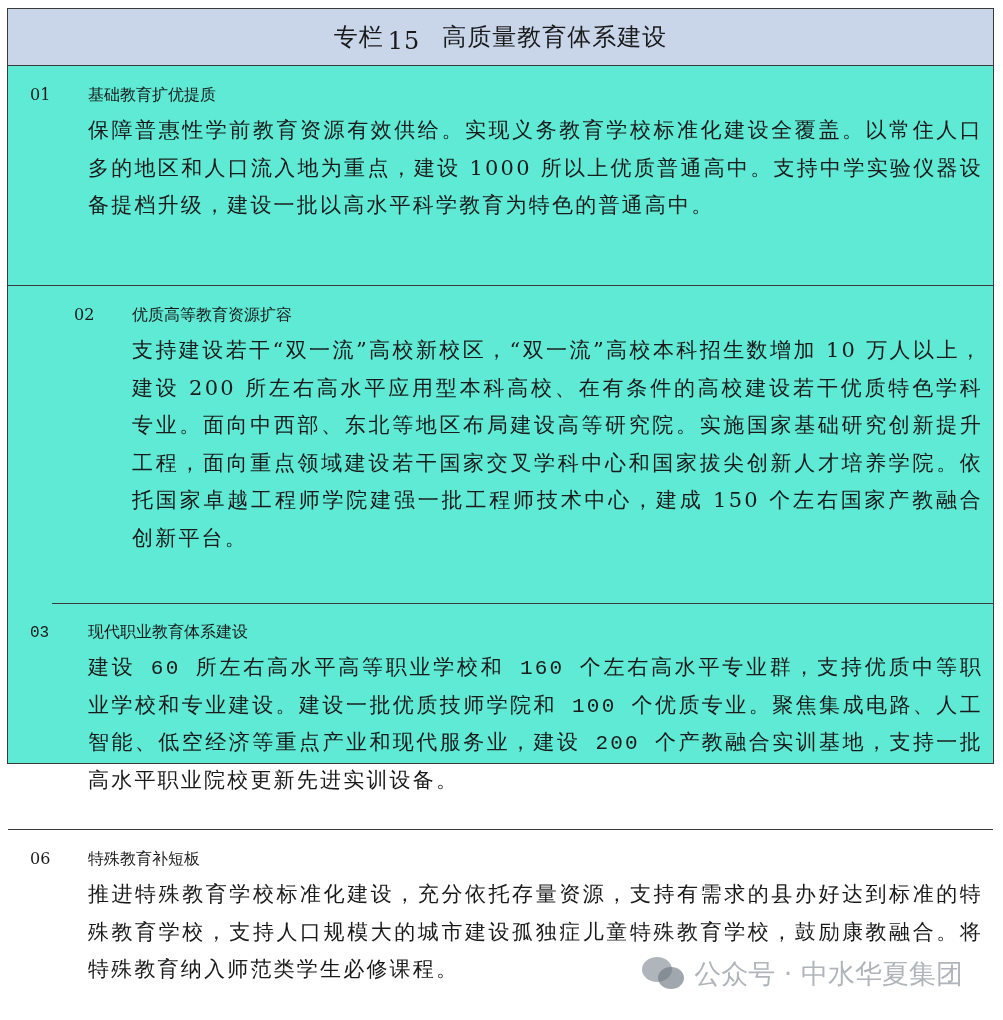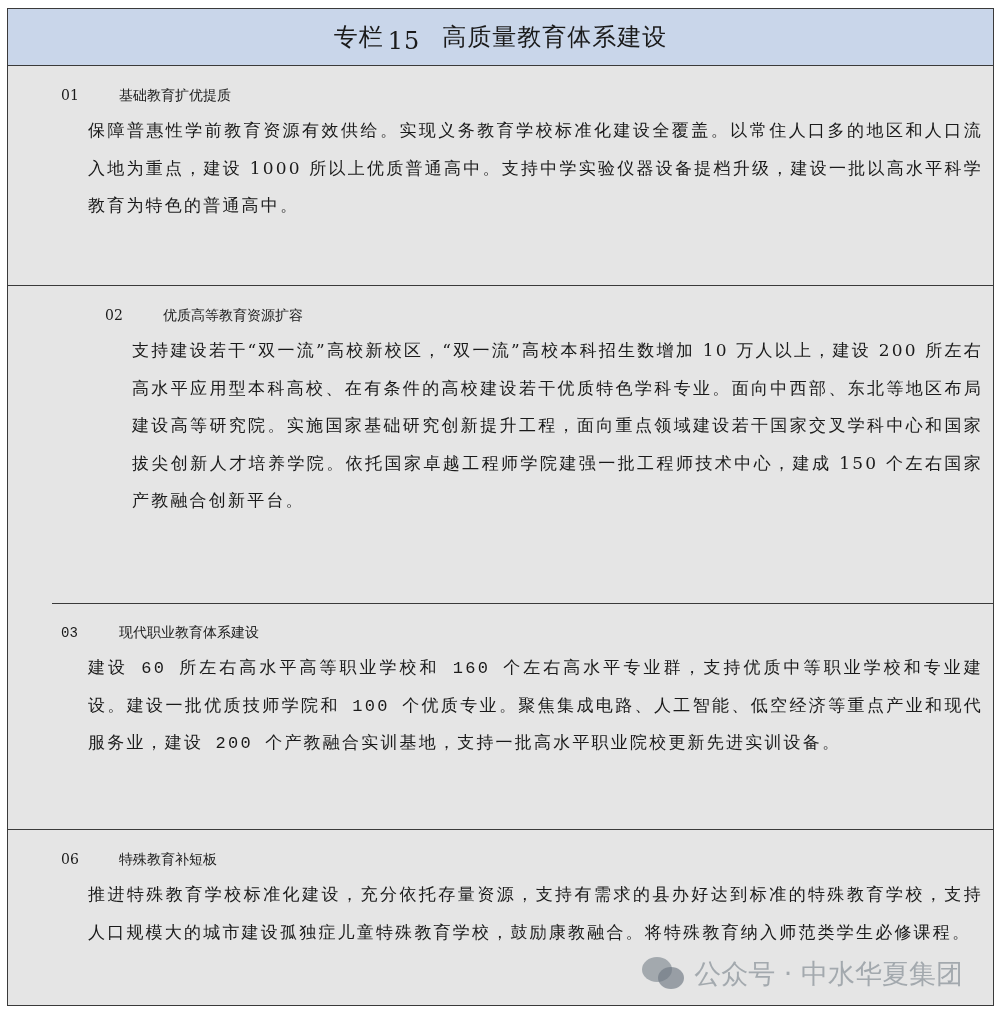--- a/index.html
+++ b/index.html
@@ -1,28 +1,28 @@
 <!DOCTYPE html>
 <html><head>
 <meta charset="utf-8">
 <style>
   html, body { margin:0; padding:0; background:#ffffff; }
   body { width:1003px; height:1020px; position:relative; overflow:hidden;
          font-family:"DejaVu Serif","Liberation Serif",serif; color:#1a1a1a; }
-  .box { position:absolute; left:7px; top:8px; width:987px; height:998px;
-         border:1.5px solid #3a3a3a; background:#e5e5e5; box-sizing:border-box; }
+  .box { position:absolute; left:7px; top:8px; width:987px; height:756px;
+         border:1.5px solid #3a3a3a; background:#5eead4; box-sizing:border-box; }
   .header { height:56px; background:#c9d6ea; border-bottom:1.5px solid #3a3a3a;
             display:flex; align-items:center; justify-content:center;
             font-size:24px; letter-spacing:1px; }
   .header .num { margin:8px 22px 0 4px; }
   .section { border-bottom:1.5px solid #3a3a3a; padding:12px 0 6px 0; box-sizing:border-box; position:relative; }
   .section:last-child { border-bottom:none; }
-  .sec-title { display:flex; font-size:14px; line-height:34px;padding-left:31px; }
+  .sec-title { display:flex; font-size:16px; line-height:34px; }
   .sec-num { width:80px; padding-left:22px; box-sizing:border-box; }
-  .sec-body { margin-left:80px; margin-right:10px; font-size:17px; line-height:37.5px;
+  .sec-body { margin-left:80px; margin-right:10px; font-size:21px; line-height:37.5px;
               letter-spacing:2.2px; text-align:justify; }
   .s1 { height:220px; } .s2 { height:318px;margin-left:44px; } .s3 { height:226px;font-family:Liberation Mono, monospace; } .s4 { height:176px; }
   .watermark { position:absolute; right:30px; bottom:14px; display:flex; align-items:center;
                font-family:"DejaVu Sans","Liberation Sans",sans-serif; font-size:27px;
                color:rgba(110,120,130,0.55); }
   .wm-icon { width:44px; height:34px; position:relative; margin-right:8px; }
   .wm-icon .b1 { position:absolute; left:0; top:0; width:30px; height:25px; border-radius:50%; background:rgba(110,120,130,0.55); }
   .wm-icon .b2 { position:absolute; left:16px; top:10px; width:26px; height:22px; border-radius:50%; background:rgba(110,120,130,0.65); }
 </style>
 </head>

